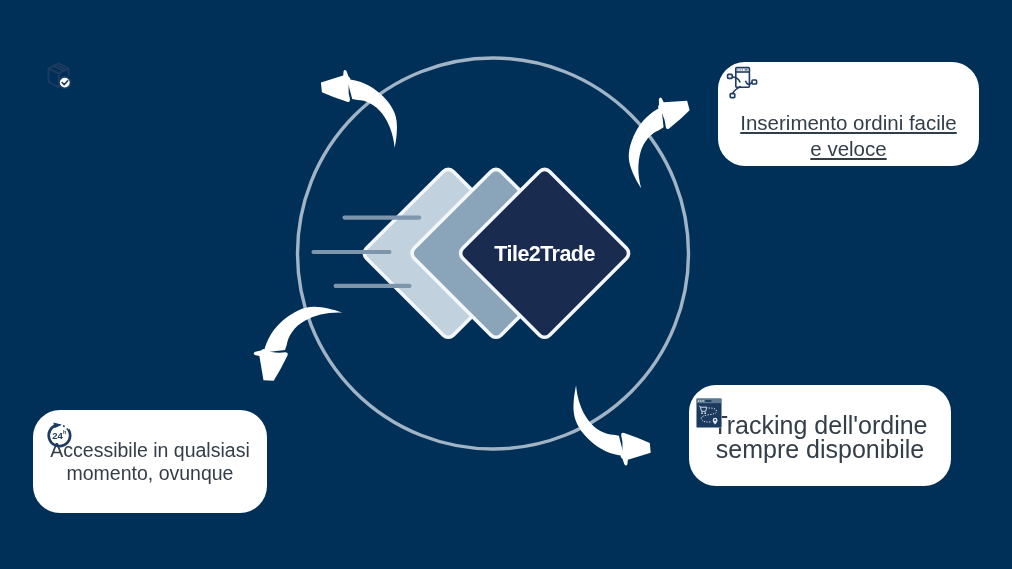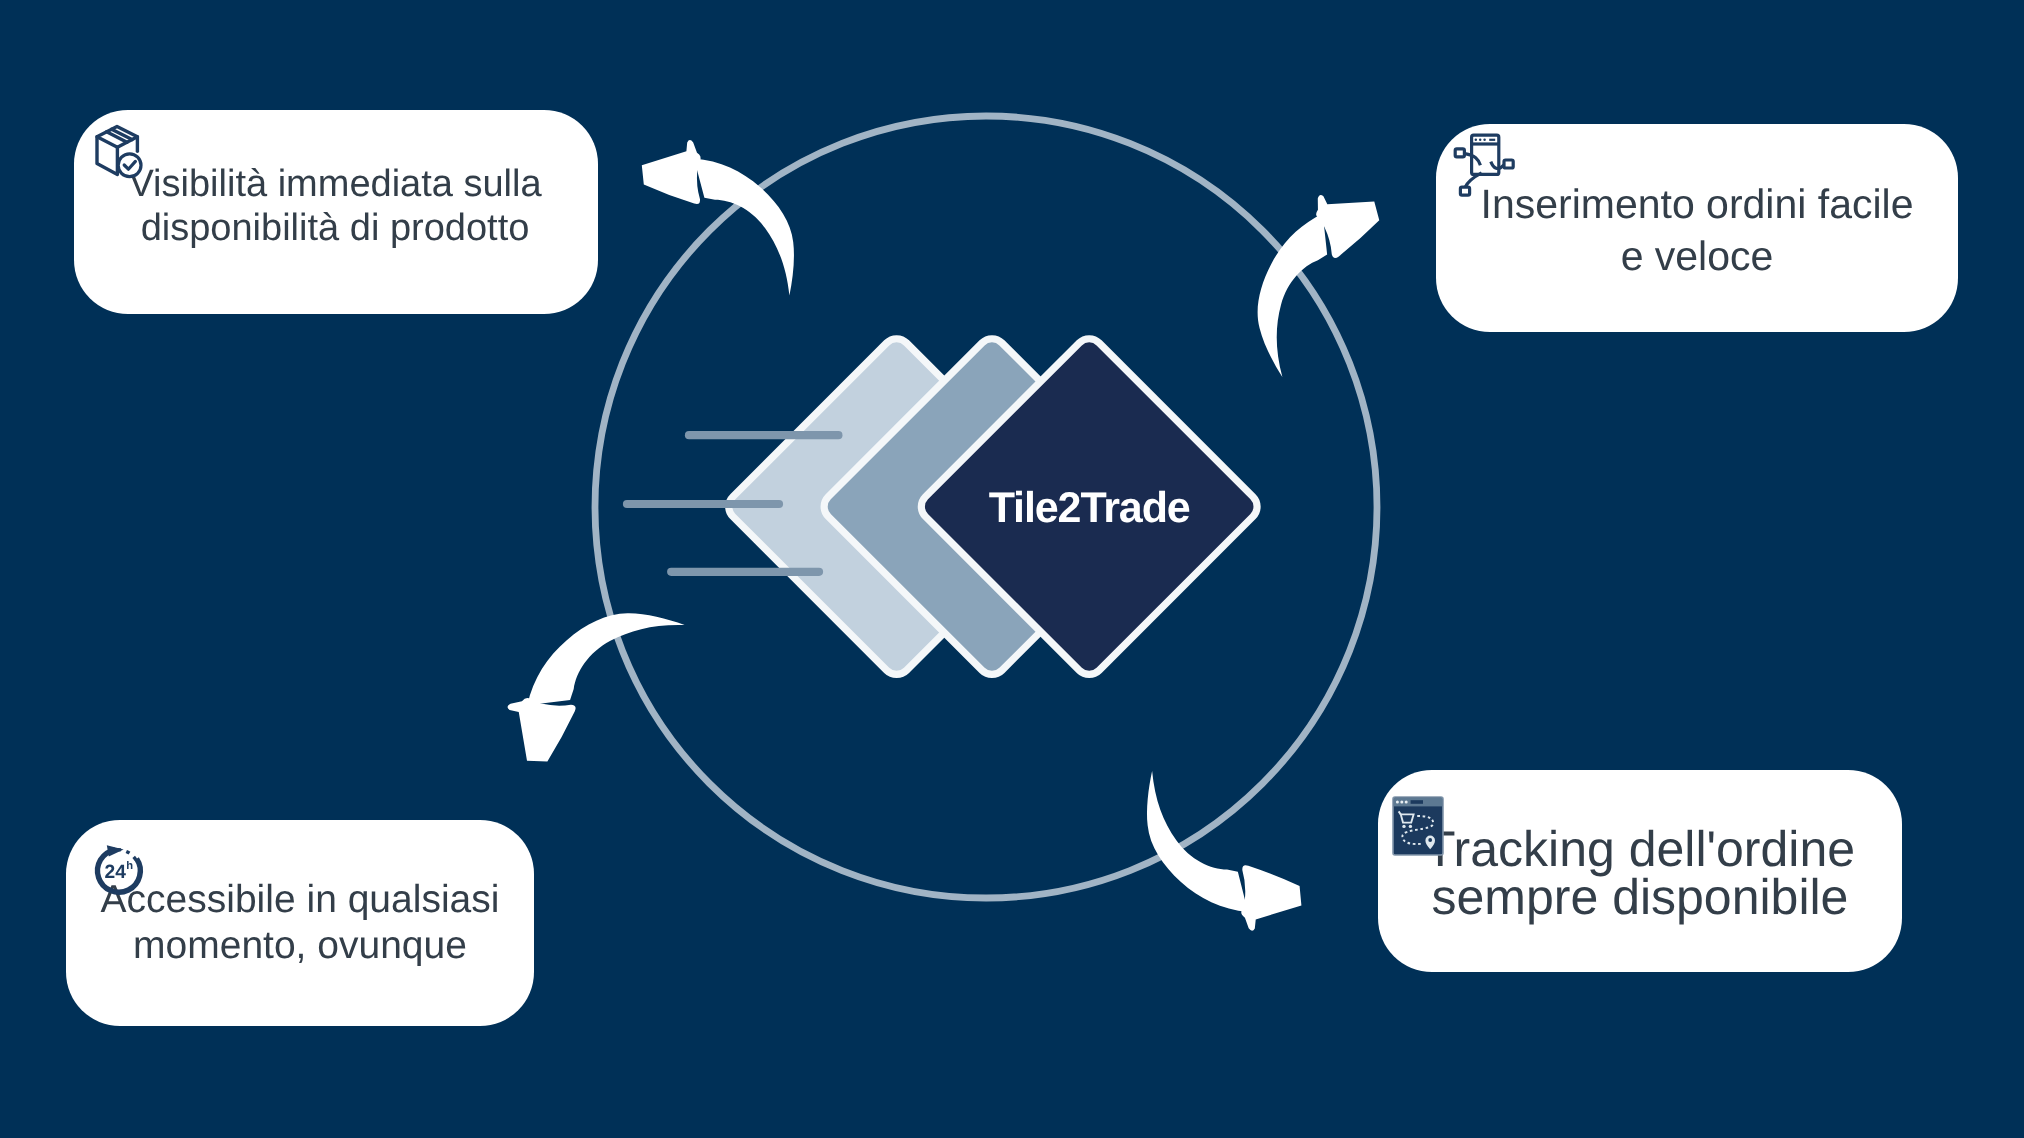--- a/index.html
+++ b/index.html
@@ -37,25 +37,22 @@
         <path d="M 1.9,13.6 L 24.2,6.6 L 24.6,2.2 Q 25.8,-0.2 27.6,2.2 L 29.5,7.4 Q 32.2,9.2 30.9,11.4 L 29.6,16.5 Q 29.0,24.0 31.0,30.6 Q 31.3,33.8 28.1,32.8 Q 15,28.6 2.9,23.2 Z"></path>
         <path d="M 28,10.2 C 41,11.2 52,16.5 61,24.5 C 70,32.5 76.5,42 77.6,52 C 78.6,60 77.5,70 75.7,78.8 C 74.2,64.5 70,54 63.5,45 C 56.5,35.4 46.5,30.9 38.5,30.9 L 33.2,29.9 Z"></path>
       </g>
     </defs>
     <use href="#arrow" transform="translate(319,69)"></use>
     <use href="#arrow" transform="translate(684.04,87.29) rotate(-20.9) scale(1.006) scale(-1,1)"></use>
     <use href="#arrow" transform="translate(249.0,380.4) rotate(-82.2) scale(1.056)"></use>
     <use href="#arrow" transform="translate(652.5,466.7) rotate(180.6) scale(1.021)"></use>
   </svg>
 
-  <div class="card" style="left:36.5px;top:54.5px;width:262px;height:102px;">
-    <div class="txt" style="top:27.5px;font-size:19px;line-height:21.5px;">Visibilità immediata sulla<br>disponibilità di prodotto</div>
-  </div>
   <div class="card" style="left:718px;top:62px;width:261px;height:103.5px;">
-    <div class="txt" style="top:28px;font-size:20.5px;line-height:25.7px;">Inserimento ordini facile<br>e veloce</div>
+    <div class="txt" style="top:48px;font-size:20.5px;line-height:25.7px;text-decoration:underline;">Inserimento ordini facile<br>e veloce</div>
   </div>
   <div class="card" style="left:33px;top:410px;width:234px;height:103px;">
     <div class="txt" style="top:29px;font-size:19.5px;line-height:23.4px;">Accessibile in qualsiasi<br>momento, ovunque</div>
   </div>
   <div class="card" style="left:689px;top:384.5px;width:262px;height:101.5px;">
     <div class="txt" style="top:29.5px;font-size:25px;line-height:23.9px;">Tracking dell'ordine<br>sempre disponibile</div>
   </div>
 
   <svg style="left:45px;top:61px;" width="28" height="30" viewBox="0 0 28 30">
     <g fill="none" stroke="#1e3c61" stroke-width="1.7" stroke-linejoin="round" stroke-linecap="round">

